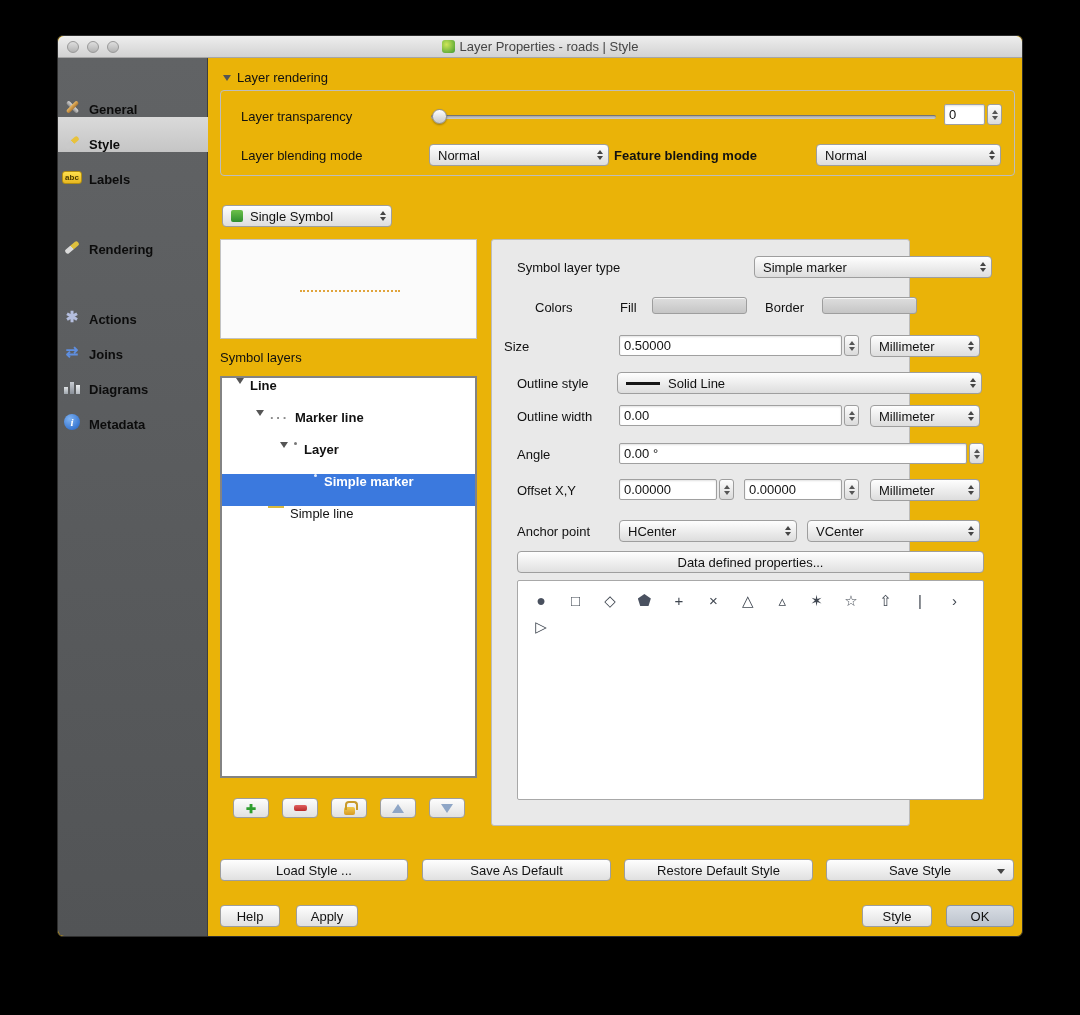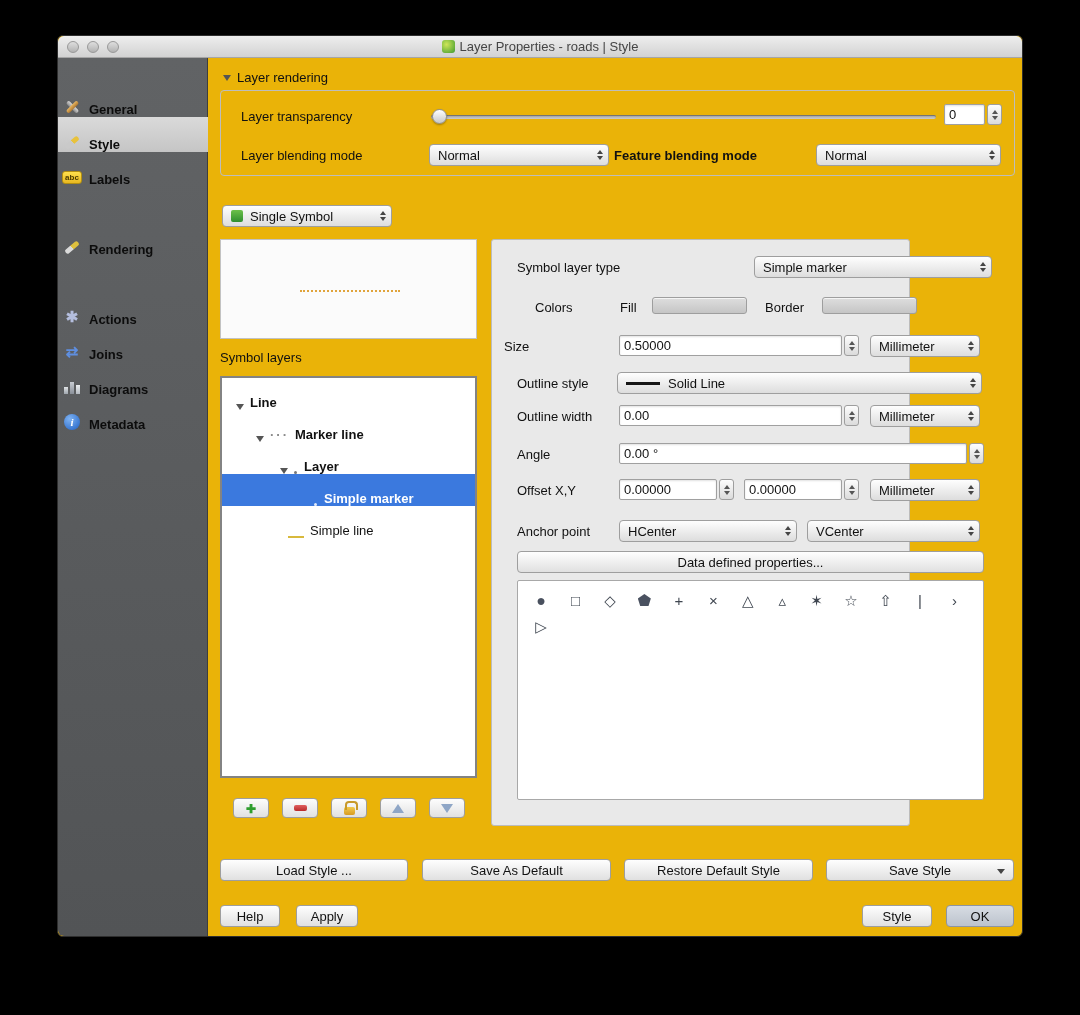--- a/index.html
+++ b/index.html
@@ -112,21 +112,21 @@
   .slider-track { position:absolute; height:4px; border-radius:2px;
     background:linear-gradient(#a6a6a6,#cacaca); box-shadow:inset 0 1px 1px rgba(0,0,0,.35); }
   .slider-thumb { position:absolute; width:15px; height:15px; border-radius:50%; top:-6px; left:1px;
     background:linear-gradient(#ffffff,#c8c8c8); border:1px solid #8f8f8f; box-shadow:0 1px 2px rgba(0,0,0,.3); }
   .lr-header { position:absolute; display:flex; align-items:center; gap:6px; font-size:13px; }
   .disc-sm { width:0; height:0; border-left:4px solid transparent; border-right:4px solid transparent; border-top:6px solid #555; }
   .preview { position:absolute; background:#fbfbfb; border:1px solid #c2c2c2; }
   .dotted-line { position:absolute; left:79px; top:50px; width:100px; border-top:2px dotted #e0a43c; }
   
   .tree { position:absolute; background:#fff; border:2px solid #838383; }
-  .tree-row { position:absolute; left:0; right:0; height:32px; display:flex; align-items:flex-end;
+  .tree-row { position:absolute; left:0; right:0; height:32px; display:flex; align-items:flex-start;
     font-size:13px; color:#111; cursor:default; }
   .tree-row.selected { background:#3b79de; color:#fff; }
   .bold { font-weight:bold; }
   .disc { width:0; height:0; border-left:4px solid transparent; border-right:4px solid transparent;
     border-top:6px solid #555; margin-right:6px; flex:0 0 auto; }
   .ic-dots::before { content:"···"; color:#8a8a8a; letter-spacing:2px; margin-right:6px; font-weight:bold; }
   .dot-g { width:3px; height:3px; border-radius:50%; background:#777; margin-right:7px; flex:0 0 auto; }
   .dot-w { width:3px; height:3px; border-radius:50%; background:#e4ecfa; margin-right:7px; flex:0 0 auto; }
   .yellow-line { width:16px; border-top:2px solid #d8b93c; margin-right:6px; flex:0 0 auto; }
   .tool-btn { position:absolute; width:36px; height:20px; border:1px solid #9e9e9e; border-radius:4px;
@@ -258,21 +258,21 @@
     </div>
     <div class="tree-row" style="top:64px;padding-left:58px">
       <span class="disc"></span>
       <span class="dot-g"></span>
       <span class="bold">Layer</span>
     </div>
     <div class="tree-row selected" style="top:96px;padding-left:92px">
       <span class="dot-w"></span>
       <span class="bold">Simple marker</span>
     </div>
-    <div class="tree-row" style="top:128px;padding-left:66px">
+    <div class="tree-row" style="top:128px;padding-left:46px">
       <span class="yellow-line"></span>
       <span>Simple line</span>
     </div>
   </div>
 
   <div class="tool-btn" style="left:175px;top:762px">
       <span class="ic-plus"></span>
     </div>
   <div class="tool-btn" style="left:224px;top:762px">
       <span class="minus-chip"></span>

